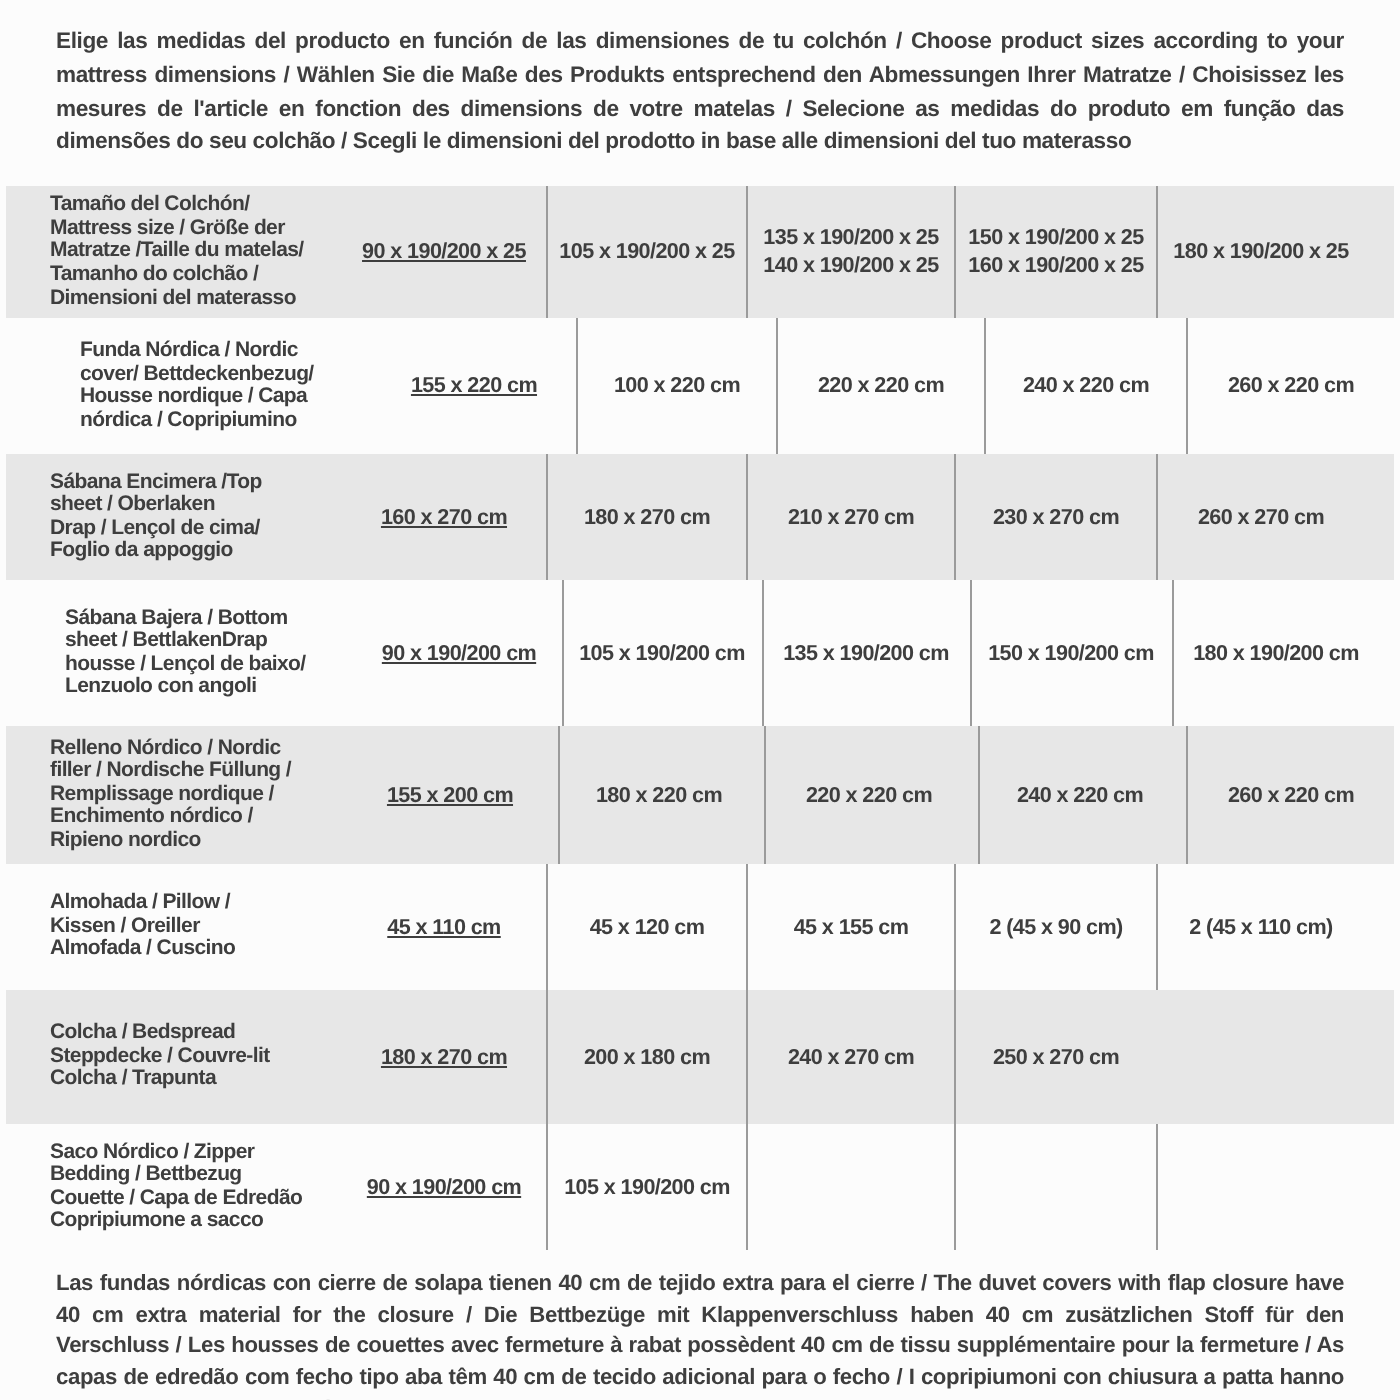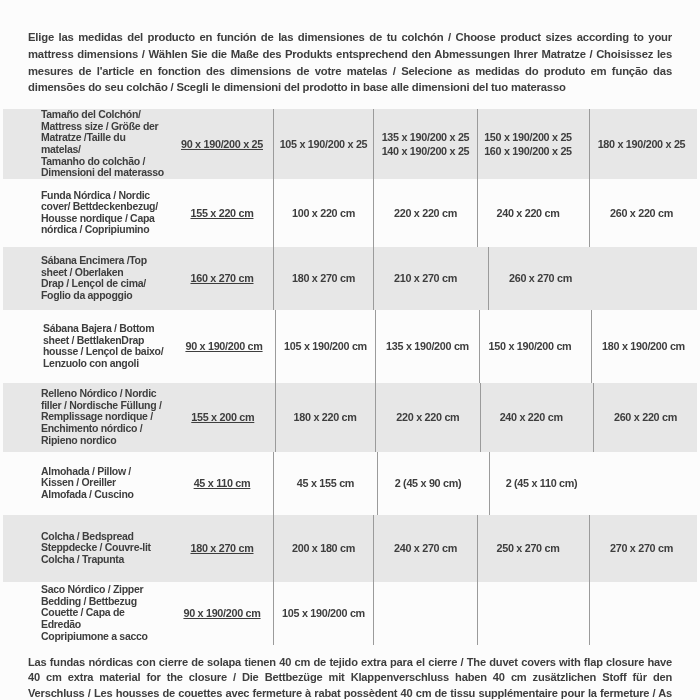--- a/index.html
+++ b/index.html
@@ -11,77 +11,77 @@
     color: var(--text, #3e3e3e);
     overflow: hidden;
     -webkit-font-smoothing: antialiased;
   }
   .intro, .footnote {
     margin: 0 28px;
     text-align: justify;
     letter-spacing: -0.2px;
   }
   .intro {
-    padding-top: 29px;
+    padding-top: 13px;
     font-size: 11.3px;
     line-height: 16.8px;
   }
   .footnote {
     margin-top: 10px;
     font-size: 11.1px;
     line-height: 15.6px;
   }
   .size-table {
     margin: 13px 3px 0 3px;
     width: 694px;
   }
   .trow {
     display: flex;
     align-items: center;
     width: 100%;
   }
   .trow:nth-child(odd) { background: var(--row-shade, #e7e7e7); }
   .trow:nth-child(even) { background: transparent; }
   .trow:nth-child(1) { min-height: 66px; }
-  .trow:nth-child(2) { min-height: 68px; }
+  .trow:nth-child(2) { min-height: 68px; justify-content: flex-end; }
   .trow:nth-child(3) { min-height: 63px; }
   .trow:nth-child(4) { min-height: 73px; justify-content: center; }
   .trow:nth-child(5) { min-height: 69px; justify-content: space-between; }
   .trow:nth-child(6) { min-height: 63px; align-items: center; }
   .trow:nth-child(7) { min-height: 67px; }
   .trow:nth-child(8) { min-height: 63px; }
   .cell {
     box-sizing: border-box;
     white-space: pre-line;
     align-self: stretch;
     display: flex;
     align-items: center;
   }
   .cell.label {
     width: 168px;
-    padding-left: 38px;
+    padding-left: 22px;
     padding-right: 4px;
     font-size: 10.5px;
     line-height: 11.6px;
     letter-spacing: -0.3px;
     text-align: left;
   }
   .cell.val {
     justify-content: center;
     text-align: center;
     font-size: 10.8px;
     line-height: 14px;
     letter-spacing: -0.3px;
     padding: 0 2px;
   }
   .cell.v0 { width: 102px; text-decoration: underline; }
   .cell.v1 { width: 100px; border-left: 1.5px solid var(--divider, #9b9b9b); }
   .cell.v2 { width: 104px; border-left: 1.5px solid var(--divider, #9b9b9b); }
   .cell.v3 { width: 101px; border-left: 1.5px solid var(--divider, #9b9b9b); }
-  .cell.v4 { width: 104px; border-left: 1.5px solid var(--divider, #9b9b9b); margin-left: 11px; }
+  .cell.v4 { width: 104px; border-left: 1.5px solid var(--divider, #9b9b9b); }
 </style>
 </head>
 <body style="--row-shade: #e7e7e7; --divider: #9b9b9b; --text: #3e3e3e;">
 
 <div class="page">
   <p class="intro">Elige las medidas del producto en función de las dimensiones de tu colchón / Choose product sizes according to your mattress dimensions / Wählen Sie die Maße des Produkts entsprechend den Abmessungen Ihrer Matratze / Choisissez les mesures de l'article en fonction des dimensions de votre matelas / Selecione as medidas do produto em função das dimensões do seu colchão / Scegli le dimensioni del prodotto in base alle dimensioni del tuo materasso</p>
   <div class="size-table" id="size-table">
       <div class="trow">
         <div class="cell label">Tamaño del Colchón/
 Mattress size / Größe der
@@ -108,20 +108,21 @@
         <div class="cell val v4">260 x 220 cm</div>
       </div>
       <div class="trow">
         <div class="cell label">Sábana Encimera /Top
 sheet / Oberlaken
 Drap / Lençol de cima/
 Foglio da appoggio</div>
         <div class="cell val v0">160 x 270 cm</div>
         <div class="cell val v1">180 x 270 cm</div>
         <div class="cell val v2">210 x 270 cm</div>
+        <div class="cell val v3">230 x 270 cm</div>
         <div class="cell val v4">260 x 270 cm</div>
       </div>
       <div class="trow">
         <div class="cell label">Sábana Bajera / Bottom
 sheet / BettlakenDrap
 housse / Lençol de baixo/
 Lenzuolo con angoli</div>
         <div class="cell val v0">90 x 190/200 cm</div>
         <div class="cell val v1">105 x 190/200 cm</div>
         <div class="cell val v2">135 x 190/200 cm</div>
@@ -138,33 +139,33 @@
         <div class="cell val v1">180 x 220 cm</div>
         <div class="cell val v2">220 x 220 cm</div>
         <div class="cell val v3">240 x 220 cm</div>
         <div class="cell val v4">260 x 220 cm</div>
       </div>
       <div class="trow">
         <div class="cell label">Almohada  / Pillow /
 Kissen / Oreiller
 Almofada / Cuscino</div>
         <div class="cell val v0">45 x 110 cm</div>
+        <div class="cell val v1">45 x 120 cm</div>
         <div class="cell val v2">45 x 155 cm</div>
         <div class="cell val v3">2 (45 x 90 cm)</div>
         <div class="cell val v4">2 (45 x 110 cm)</div>
       </div>
       <div class="trow">
         <div class="cell label">Colcha / Bedspread
 Steppdecke / Couvre-lit
 Colcha / Trapunta</div>
         <div class="cell val v0">180 x 270 cm</div>
         <div class="cell val v1">200 x 180 cm</div>
         <div class="cell val v2">240 x 270 cm</div>
         <div class="cell val v3">250 x 270 cm</div>
-        <div class="cell val v4">270 x 270 cm</div>
       </div>
       <div class="trow">
         <div class="cell label">Saco Nórdico / Zipper
 Bedding / Bettbezug
 Couette  / Capa de Edredão
 Copripiumone a sacco</div>
         <div class="cell val v0">90 x 190/200 cm</div>
         <div class="cell val v1">105 x 190/200 cm</div>
         <div class="cell val v2"></div>
         <div class="cell val v3"></div>

